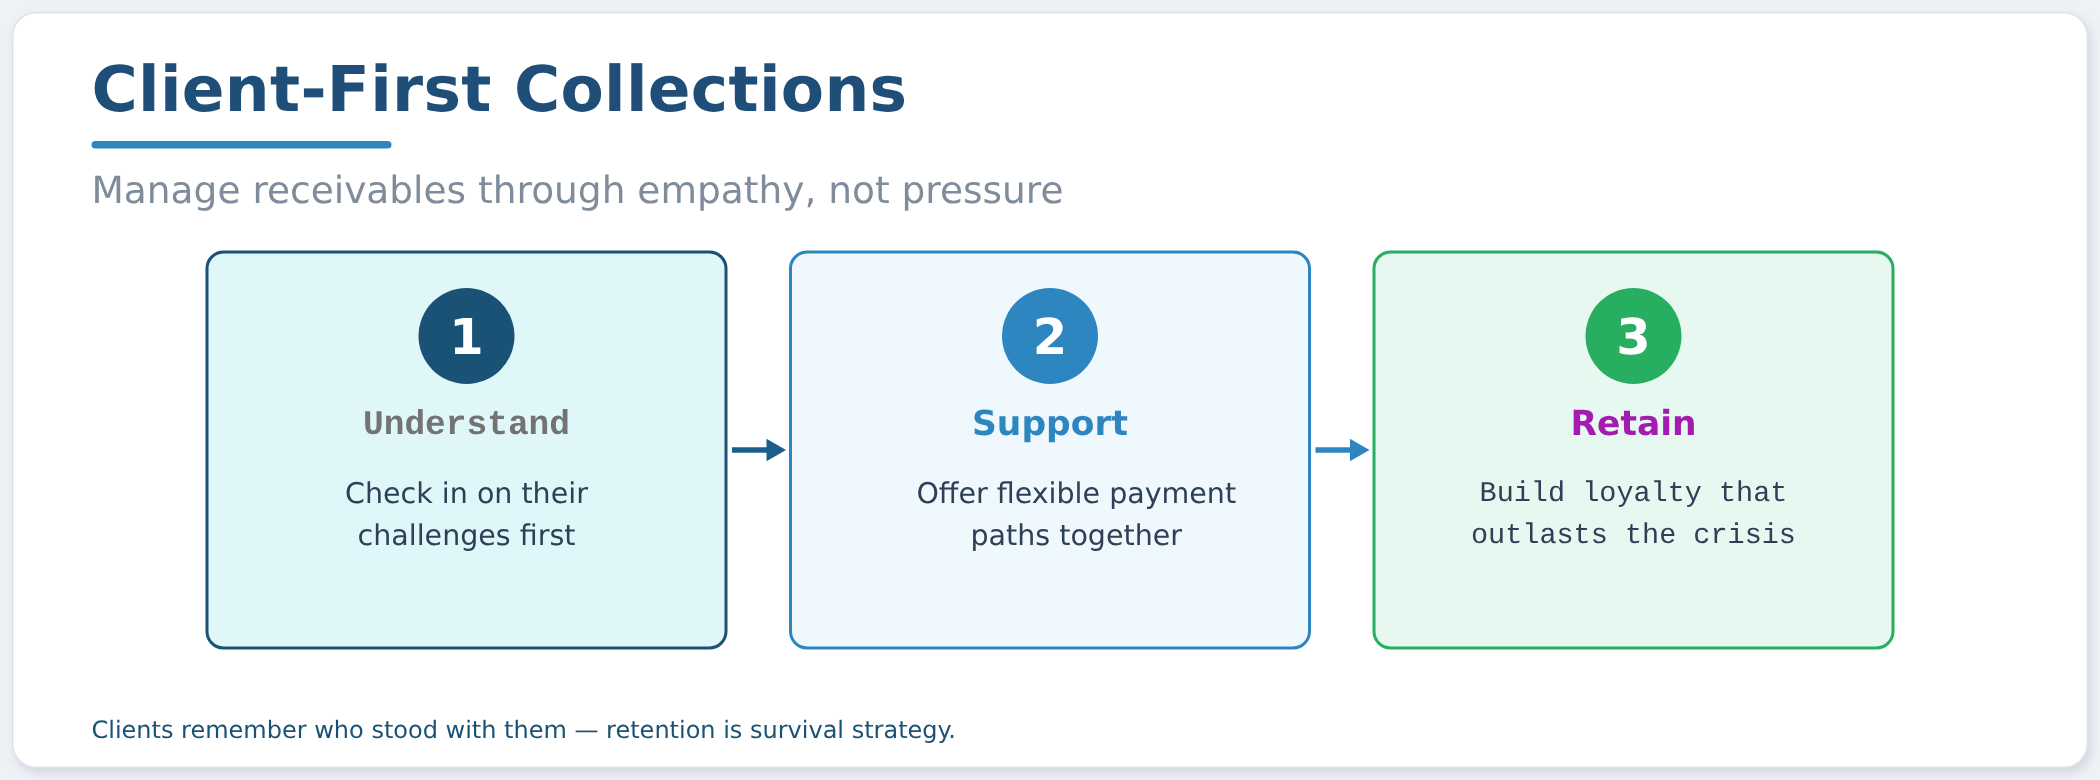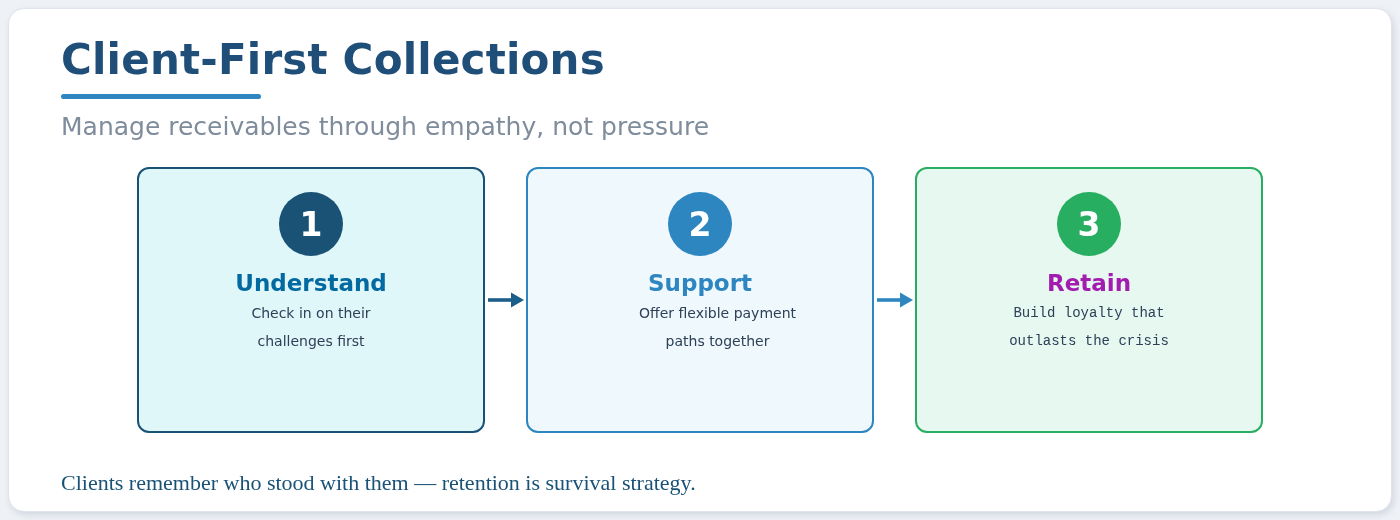--- a/index.html
+++ b/index.html
@@ -60,59 +60,58 @@
     color: #ffffff;
     font-size: 33px;
     font-weight: bold;
   }
   .card-title {
     margin-top: 14px;
     font-size: 23px;
     font-weight: bold;
   }
   .card-desc {
-    margin-top: 4px;
-    font-size: 14px;
+    margin-top: 20px;
+    font-size: 19px;
     line-height: 27.5px;
     text-align: center;
   }
   .card-desc .line { display: block; }
   .arrow {
     width: 41px;
     flex: 0 0 auto;
     display: flex;
     align-items: center;
     justify-content: center;
   }
   .footer-note {
     position: absolute;
     left: 52px;
     bottom: 15px;
-    font-size: 22px;
-    font-family: Liberation Serif, serif;
+    font-size: 16px;
   }
 </style>
 </head>
 <body style="background: rgb(238, 241, 245);">
 
 <div class="panel" style="background: rgb(255, 255, 255);">
 
   <h1 class="page-title" style="color: rgb(31, 78, 121);">Client-First Collections</h1>
 
   <div class="title-underline" style="background: rgb(46, 134, 193);"></div>
 
   <div class="page-subtitle" style="color: rgb(127, 140, 155);">Manage receivables through empathy, not pressure</div>
 
   <div class="flow">
 
     <div class="card" style="border-color: rgb(26, 82, 118); background: rgb(224, 247, 250);">
       <div class="circle" style="background: rgb(26, 82, 118); color: rgb(255, 255, 255);">
         <span>1</span>
       </div>
-      <div class="card-title" style="color: #0369a1;">Understand</div>
+      <div class="card-title" style="color: #737373; font-family: Liberation Mono, monospace;">Understand</div>
       <div class="card-desc" style="color: rgb(46, 64, 87);">
         <span class="line">Check in on their</span>
         <span class="line">challenges first</span>
       </div>
     </div>
 
     <div class="arrow" style="color: rgb(27, 94, 138);">
       <svg width="38" height="24" viewBox="0 0 38 24" aria-hidden="true">
         <line x1="1" y1="12" x2="26" y2="12" stroke="currentColor" stroke-width="3.6"></line>
         <polygon points="24,4.5 37,12 24,19.5" fill="currentColor"></polygon>

